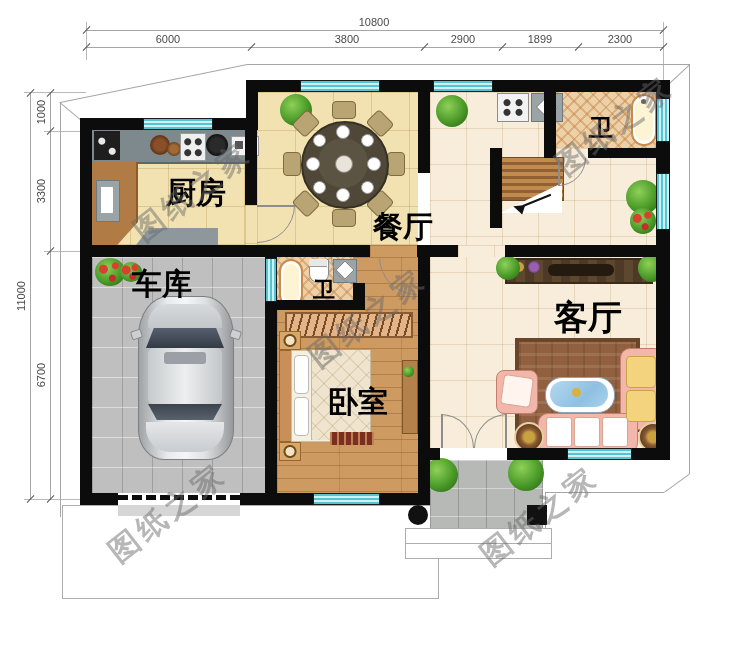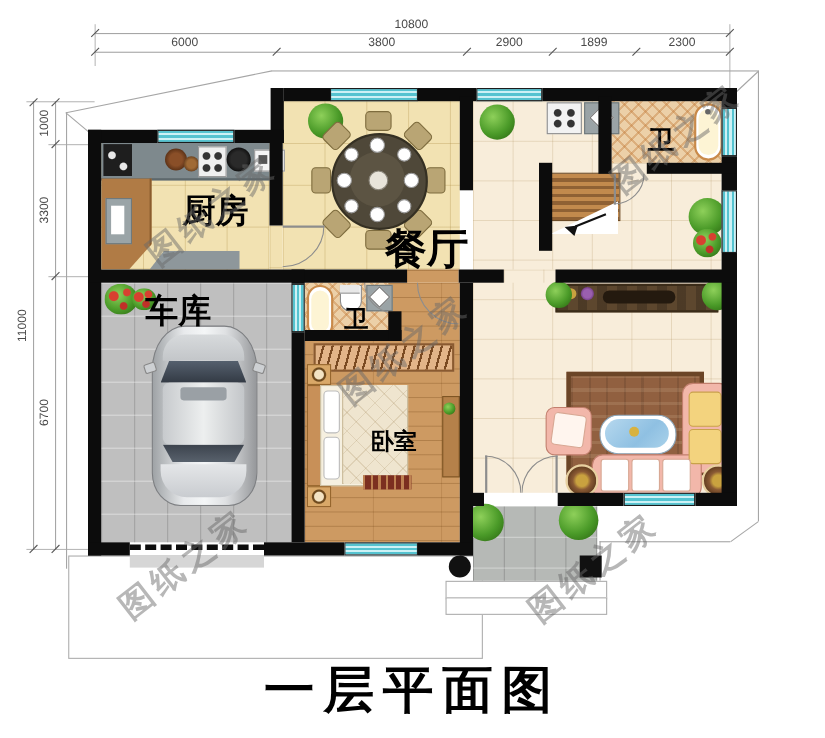--- a/index.html
+++ b/index.html
@@ -260,27 +260,27 @@
   <div class="win h z6" style="left:143px;top:118px;width:70px;height:12px"></div>
   <div class="win h z6" style="left:300px;top:80px;width:80px;height:12px"></div>
   <div class="win h z6" style="left:433px;top:80px;width:60px;height:12px"></div>
   <div class="win v z6" style="left:656px;top:98px;width:14px;height:44px"></div>
   <div class="win v z6" style="left:656px;top:173px;width:14px;height:57px"></div>
   <div class="win v z6" style="left:265px;top:258px;width:12px;height:44px"></div>
   <div class="win h z6" style="left:313px;top:493px;width:67px;height:12px"></div>
   <div class="win h z6" style="left:567px;top:448px;width:65px;height:12px"></div>
 
   <span class="lbl z6" style="left:196px;top:193px;font-size:30px">厨房</span>
-  <span class="lbl z6" style="left:388px;top:227px;font-size:38px">餐厅</span>
+  <span class="lbl z6" style="left:403px;top:227px;font-size:30px">餐厅</span>
   <span class="lbl z6" style="left:601px;top:128px;font-size:24px">卫</span>
   <span class="lbl z6" style="left:324px;top:290px;font-size:22px">卫</span>
   <span class="lbl z6" style="left:162px;top:284px;font-size:30px">车库</span>
-  <span class="lbl z6" style="left:358px;top:402px;font-size:21px">卧室</span>
+  <span class="lbl z6" style="left:358px;top:402px;font-size:30px">卧室</span>
+  <span class="lbl z6" style="left:588px;top:317px;font-size:34px">客厅</span>
 
   <span class="wm" style="left:193px;top:192px">图纸之家</span>
   <span class="wm" style="left:615px;top:126px">图纸之家</span>
   <span class="wm" style="left:368px;top:318px">图纸之家</span>
   <span class="wm" style="left:168px;top:513px">图纸之家</span>
   <span class="wm" style="left:540px;top:516px">图纸之家</span>
 
-  <div class="title z7">一层平面图</div>
 
 </div>
 
 </body></html>

